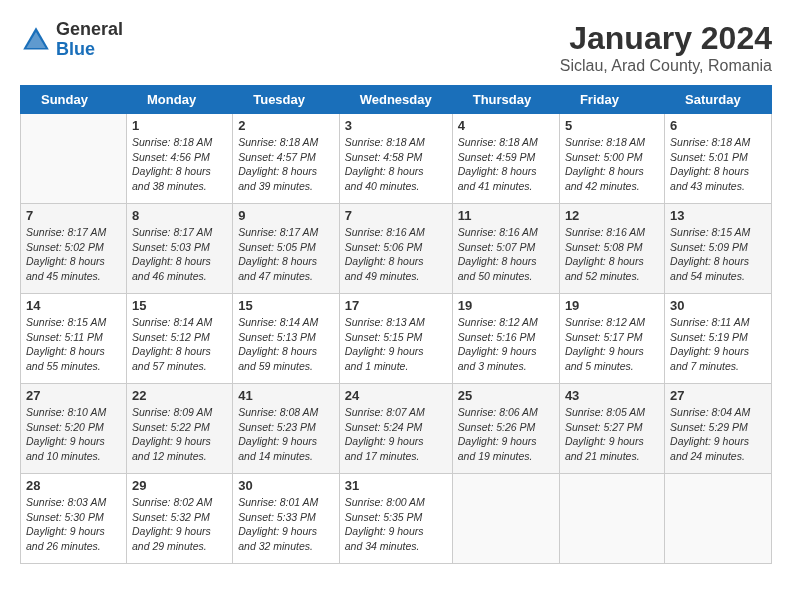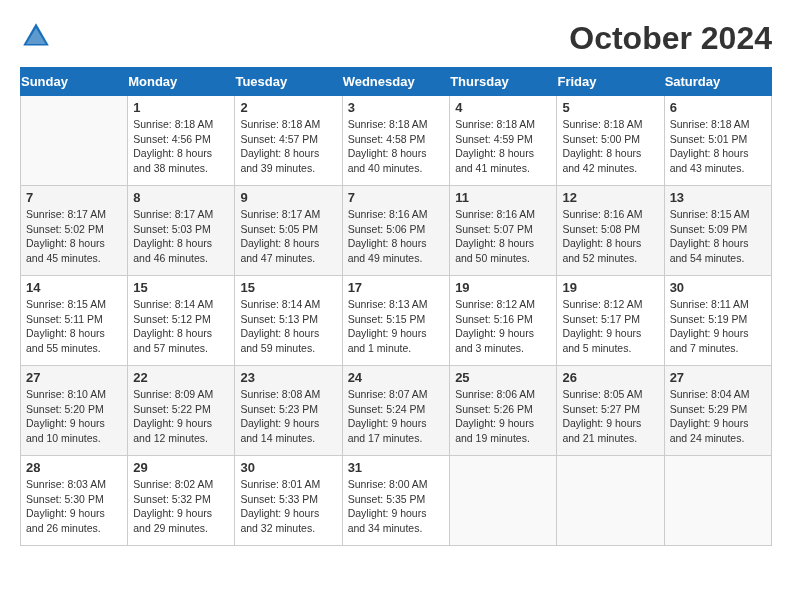--- a/index.html
+++ b/index.html
@@ -46,21 +46,21 @@
       color: #555;
     }
     .calendar {
       width: 100%;
       border-collapse: collapse;
       font-size: 11px;
     }
     .calendar thead tr th {
       background: #1a6fba;
       color: #fff;
-      padding: 6px 0;
+      padding: 6px 20px;
       text-align: left;
       font-size: 13px;
       font-weight: bold;
       border: 1px solid #1a6fba;
     }
     .calendar tbody tr td {
       border: 1px solid #ccc;
       vertical-align: top;
       padding: 4px 5px;
       height: 90px;
@@ -74,37 +74,43 @@
       font-size: 13px;
       font-weight: bold;
       color: #333;
       display: block;
       margin-bottom: 2px;
     }
     .day-info {
       color: #333;
       font-size: 10.5px;
       line-height: 1.4;
+      font-style: italic;
     }
     .empty-cell {
       background: #f9f9f9 !important;
     }
   </style>
 </head>
 <body>
 
 <div class="header-area">
   <div class="logo">
     <svg class="logo-icon" viewBox="0 0 40 40">
       <polygon points="20,4 36,32 4,32" fill="#1a6fba"></polygon>
       <polygon points="20,10 32,30 8,30" fill="#fff" opacity="0.3"></polygon>
     </svg>
+    <div class="logo-text">
+      <span class="logo-general">General</span><br>
+      <span class="logo-blue">Blue</span>
+    </div>
   </div>
   <div class="title-area">
-    <h1>October 2024</h1>
+    <h1>January 2024</h1>
+    <h2>Siclau, Arad County, Romania</h2>
   </div>
 </div>
 
 <table class="calendar">
   <thead>
     <tr id="calendar-header-row">
     <th>Sunday</th>
         <th>Monday</th>
         <th>Tuesday</th>
         <th>Wednesday</th>
@@ -204,33 +210,33 @@
       <tr>
         <td>
           <span class="day-number">27</span>
           <div class="day-info">Sunrise: 8:10 AM<br>Sunset: 5:20 PM<br>Daylight: 9 hours<br>and 10 minutes.</div>
         </td>
         <td>
           <span class="day-number">22</span>
           <div class="day-info">Sunrise: 8:09 AM<br>Sunset: 5:22 PM<br>Daylight: 9 hours<br>and 12 minutes.</div>
         </td>
         <td>
-          <span class="day-number">23</span>
+          <span class="day-number">41</span>
           <div class="day-info">Sunrise: 8:08 AM<br>Sunset: 5:23 PM<br>Daylight: 9 hours<br>and 14 minutes.</div>
         </td>
         <td>
           <span class="day-number">24</span>
           <div class="day-info">Sunrise: 8:07 AM<br>Sunset: 5:24 PM<br>Daylight: 9 hours<br>and 17 minutes.</div>
         </td>
         <td>
           <span class="day-number">25</span>
           <div class="day-info">Sunrise: 8:06 AM<br>Sunset: 5:26 PM<br>Daylight: 9 hours<br>and 19 minutes.</div>
         </td>
         <td>
-          <span class="day-number">26</span>
+          <span class="day-number">43</span>
           <div class="day-info">Sunrise: 8:05 AM<br>Sunset: 5:27 PM<br>Daylight: 9 hours<br>and 21 minutes.</div>
         </td>
         <td>
           <span class="day-number">27</span>
           <div class="day-info">Sunrise: 8:04 AM<br>Sunset: 5:29 PM<br>Daylight: 9 hours<br>and 24 minutes.</div>
         </td>
       </tr>
       <tr>
         <td>
           <span class="day-number">28</span>

